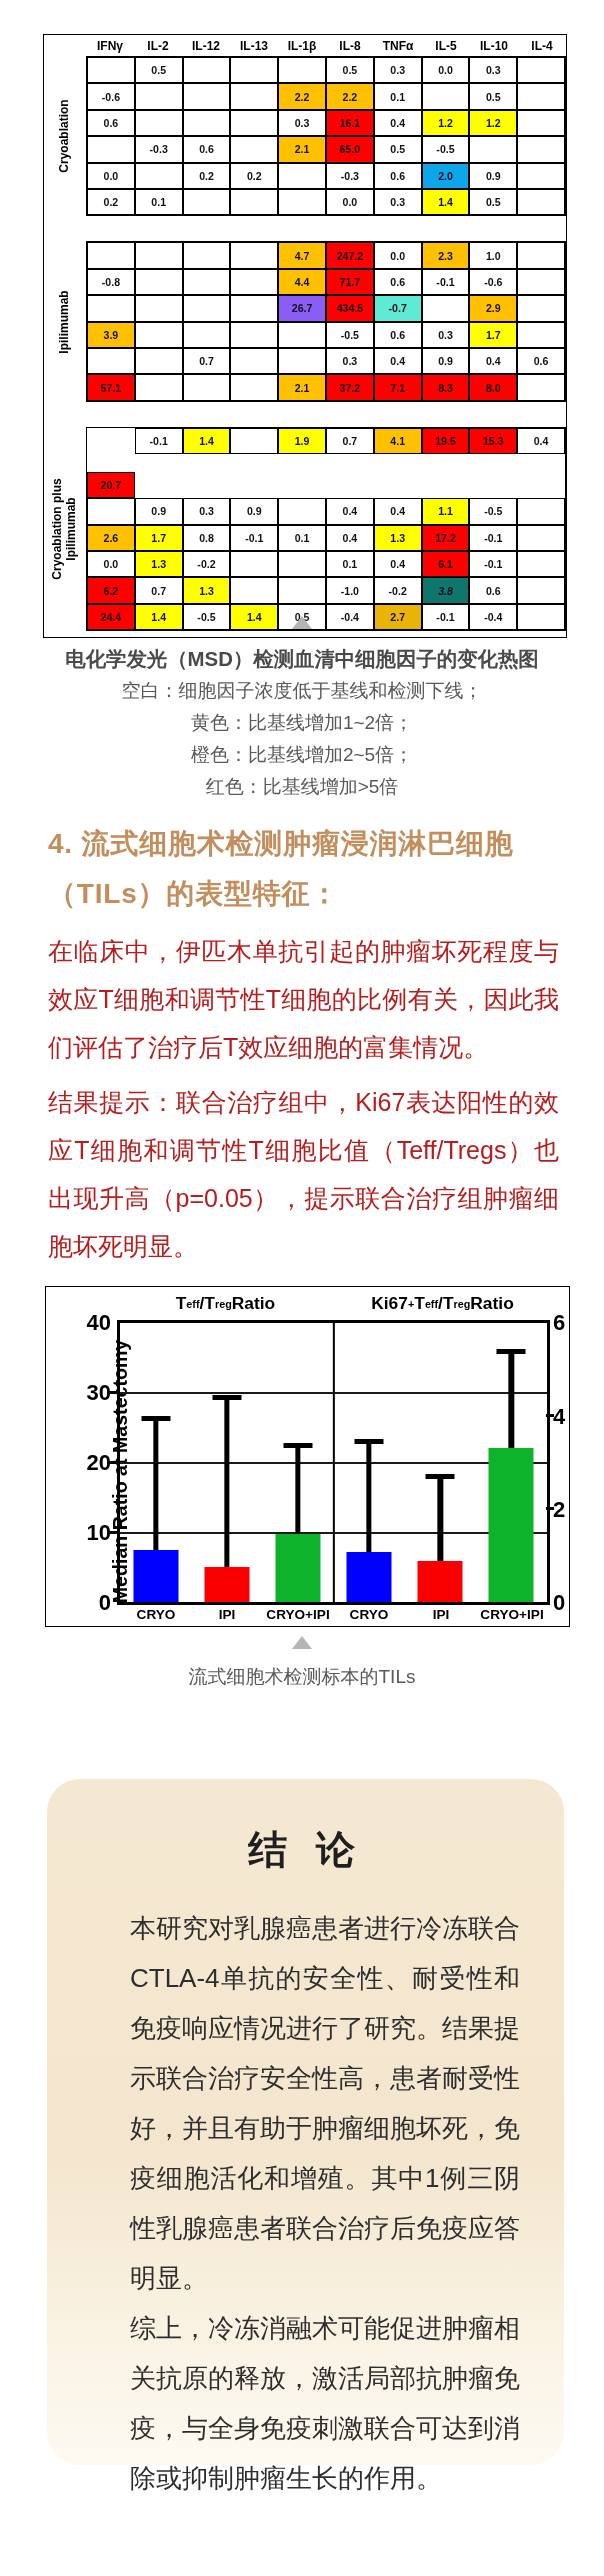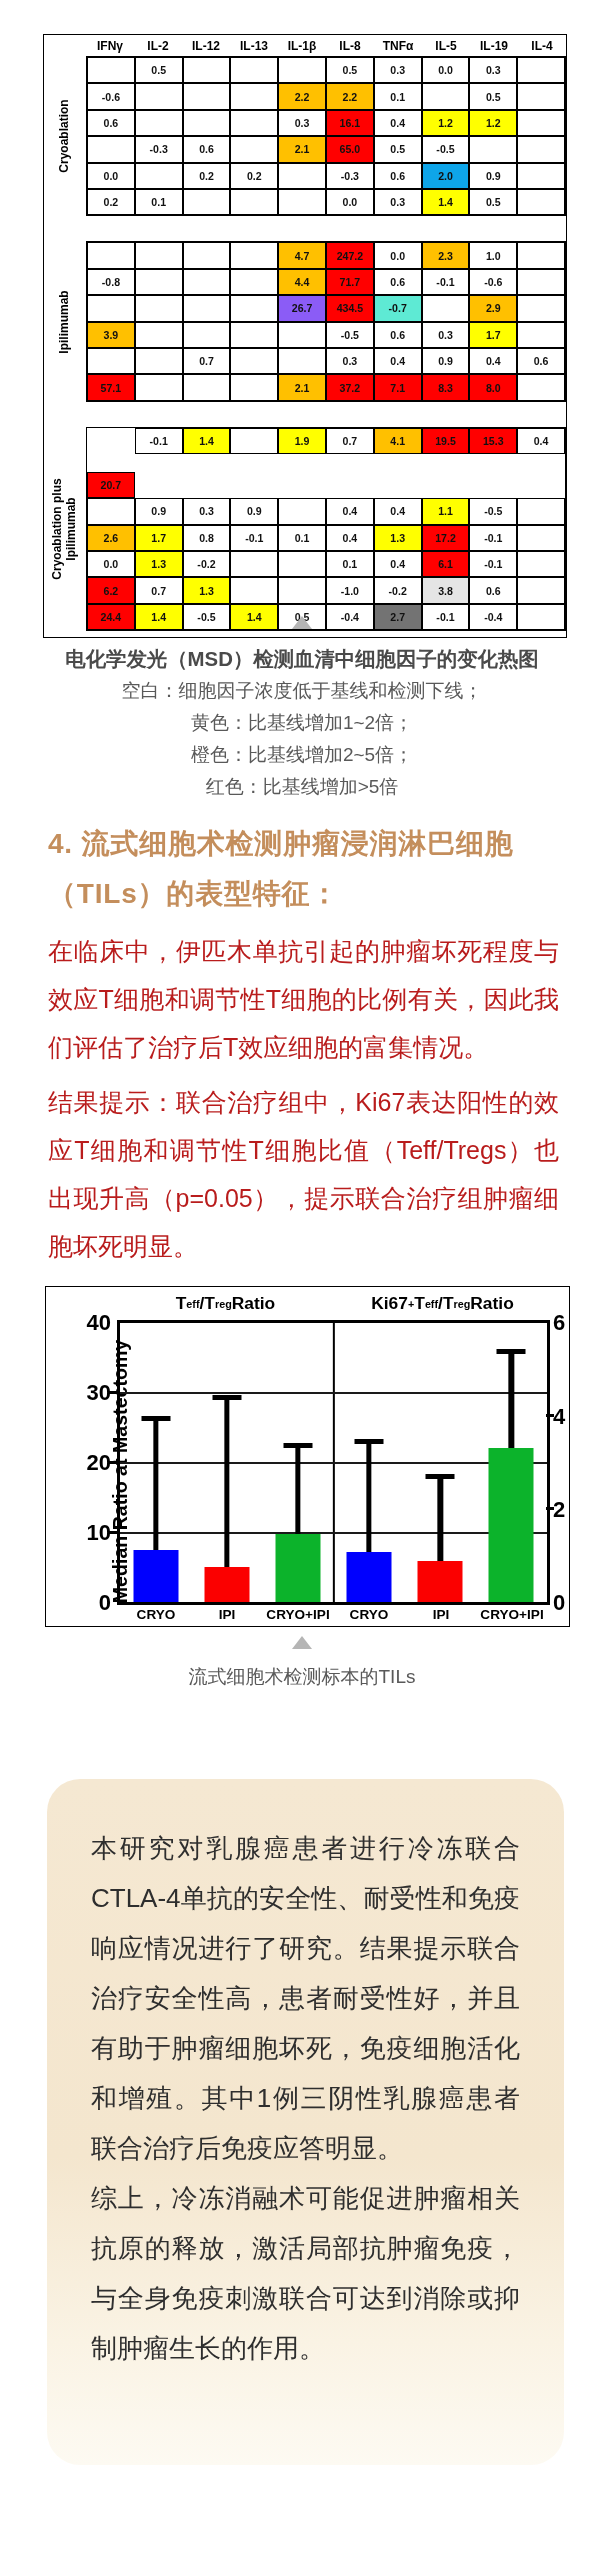--- a/index.html
+++ b/index.html
@@ -69,36 +69,36 @@
         transform:rotate(-90deg);transform-origin:center;font-weight:bold;
         font-size:19.6px;color:#000;}
 
   
   .conclusion{position:absolute;left:47px;top:1779px;width:517px;height:686px;
               border-radius:33px;box-sizing:border-box;padding:44px 44px 0 44px;
               background:linear-gradient(180deg,#f5e8d2 0%,#f4e6ce 55%,#faf3e4 82%,#fdfaf2 100%);}
   .conc-title{text-align:center;font-family:"DejaVu Serif","Liberation Serif",serif;
               font-weight:bold;font-size:39px;color:#1f1f1f;letter-spacing:7.6px;
               margin-bottom:26px;}
-  .conc-par{color:#2e2e2e;font-size:26px;line-height:50px;text-align:justify;}
+  .conc-par{color:#2e2e2e;font-size:26px;line-height:50px;text-align:justify;margin-left:39px;}
 </style>
 </head>
 <body>
 
 <div class="fig1">
   <div class="hm-header">
       <div>IFNγ</div>
       <div>IL-2</div>
       <div>IL-12</div>
       <div>IL-13</div>
       <div>IL-1β</div>
       <div>IL-8</div>
       <div>TNFα</div>
       <div>IL-5</div>
-      <div>IL-19</div>
+      <div>IL-10</div>
       <div>IL-4</div>
     </div>
   <div>
       <div class="hm-block">
         <div class="hm-label">
           <div>
             <div>Cryoablation</div>
           </div>
         </div>
         <div class="hm-grid">
@@ -281,30 +281,30 @@
           <div class="hm-cell" style="background: rgb(255, 0, 0);">6.1</div>
           <div class="hm-cell" style="background: rgb(255, 255, 255);">-0.1</div>
           <div class="hm-cell" style="background: rgb(255, 255, 255);"></div>
           <div class="hm-cell" style="background: rgb(255, 0, 0);">6.2</div>
           <div class="hm-cell" style="background: rgb(255, 255, 255);">0.7</div>
           <div class="hm-cell" style="background: rgb(255, 255, 0);">1.3</div>
           <div class="hm-cell" style="background: rgb(255, 255, 255);"></div>
           <div class="hm-cell" style="background: rgb(255, 255, 255);"></div>
           <div class="hm-cell" style="background: rgb(255, 255, 255);">-1.0</div>
           <div class="hm-cell" style="background: rgb(255, 255, 255);">-0.2</div>
-          <div class="hm-cell" style="background: #e5e5e5;">3.8</div>
+          <div class="hm-cell" style="background: #0f766e; font-style: italic;">3.8</div>
           <div class="hm-cell" style="background: rgb(255, 255, 255);">0.6</div>
           <div class="hm-cell" style="background: rgb(255, 255, 255);"></div>
           <div class="hm-cell" style="background: rgb(255, 0, 0);">24.4</div>
           <div class="hm-cell" style="background: rgb(255, 255, 0);">1.4</div>
           <div class="hm-cell" style="background: rgb(255, 255, 255);">-0.5</div>
           <div class="hm-cell" style="background: rgb(255, 255, 0);">1.4</div>
           <div class="hm-cell" style="background: rgb(255, 255, 255);">0.5</div>
           <div class="hm-cell" style="background: rgb(255, 255, 255);">-0.4</div>
-          <div class="hm-cell" style="background: #737373;">2.7</div>
+          <div class="hm-cell" style="background: #eab308;">2.7</div>
           <div class="hm-cell" style="background: rgb(255, 255, 255);">-0.1</div>
           <div class="hm-cell" style="background: rgb(255, 255, 255);">-0.4</div>
           <div class="hm-cell" style="background: rgb(255, 255, 255);"></div>
         </div>
       </div>
     </div>
 </div>
 
 <div class="tri" style="top:616px;"></div>
 <div class="caption" style="top:643px;">
@@ -406,18 +406,19 @@
     <div class="xlabel" style="left: 395px;">IPI</div>
     <div class="xlabel" style="left: 466px;">CRYO+IPI</div>
   </div>
 
 <div class="tri" style="top:1636px;"></div>
 <div class="caption" style="top:1661px;">
   <div class="cap-line">流式细胞术检测标本的TILs</div>
 </div>
 
 <div class="conclusion">
+  <div class="conc-title">结 论</div>
   <div>
       <div class="conc-par">本研究对乳腺癌患者进行冷冻联合CTLA-4单抗的安全性、耐受性和免疫响应情况进行了研究。结果提示联合治疗安全性高，患者耐受性好，并且有助于肿瘤细胞坏死，免疫细胞活化和增殖。其中1例三阴性乳腺癌患者联合治疗后免疫应答明显。</div>
       <div class="conc-par">综上，冷冻消融术可能促进肿瘤相关抗原的释放，激活局部抗肿瘤免疫，与全身免疫刺激联合可达到消除或抑制肿瘤生长的作用。</div>
     </div>
 </div>
 
 
 </body></html>

